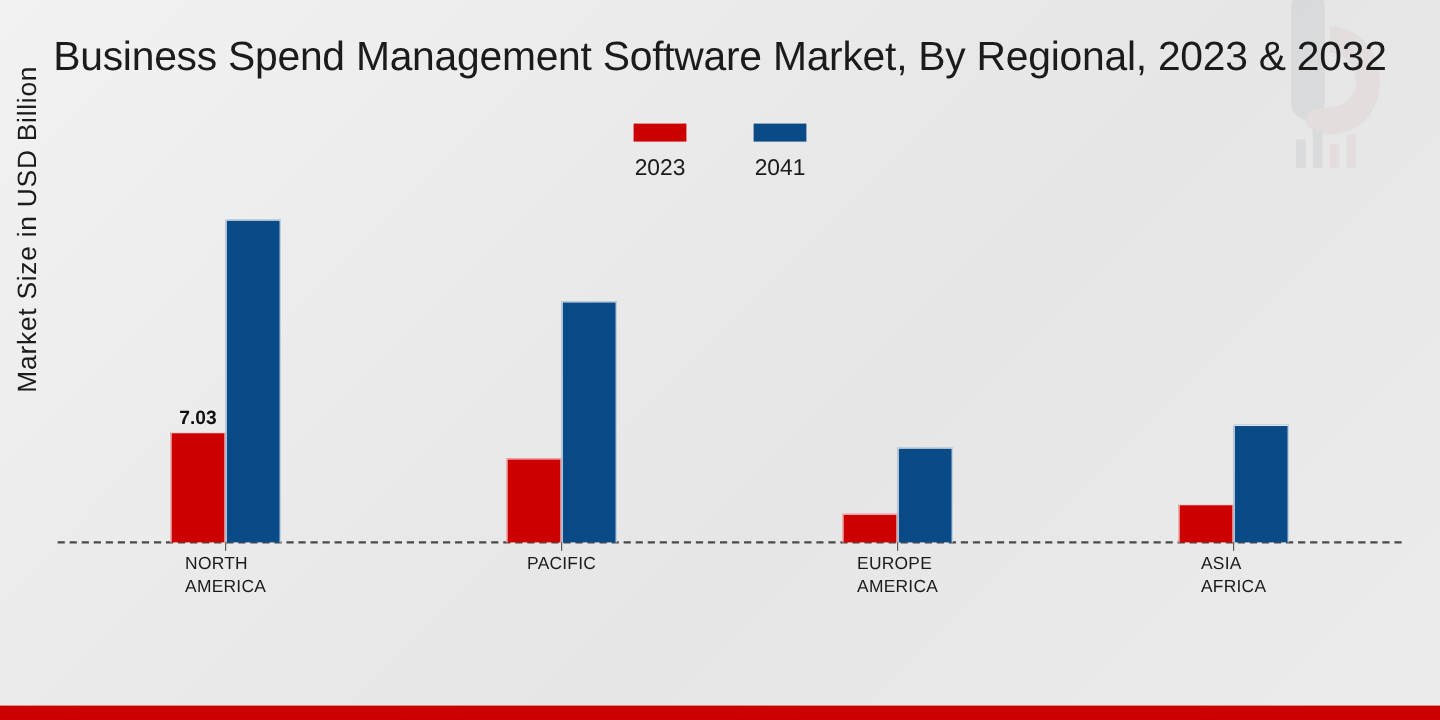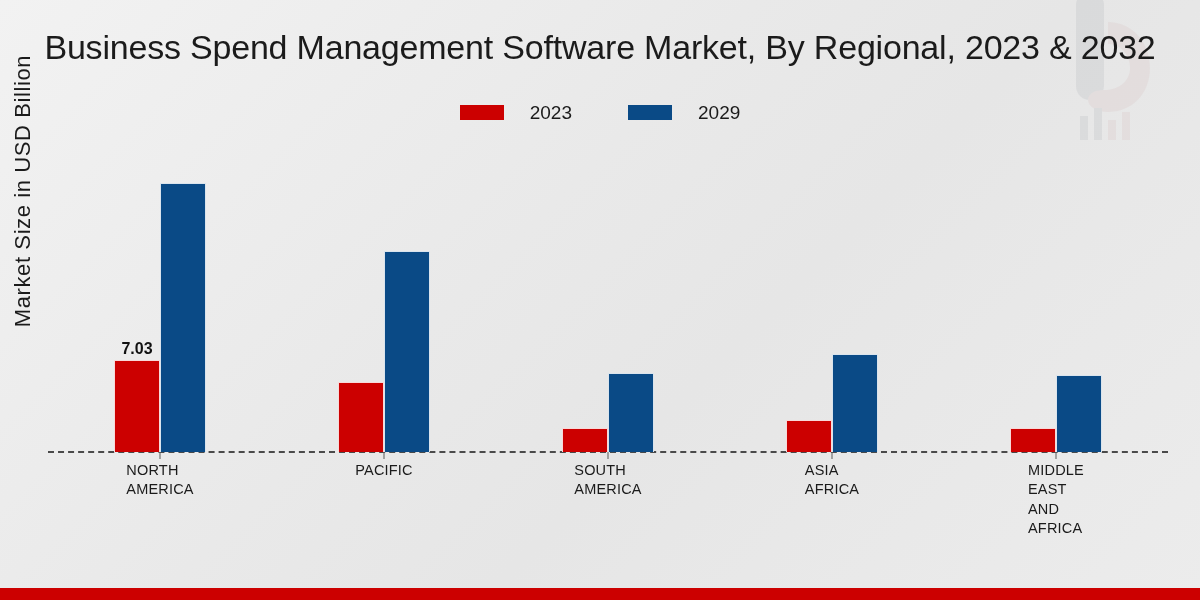--- a/index.html
+++ b/index.html
@@ -53,21 +53,22 @@
     left: 0;
     width: 1200px;
     display: flex;
     justify-content: center;
     align-items: center;
     gap: 56px;
   }
   .legend-item {
     display: flex;
     align-items: center;
-    gap: 26px;
+    gap: 13px;
+    flex-direction: column;
   }
   .legend-swatch {
     width: 44px;
     height: 15px;
     display: block;
   }
   .legend-label {
     font-size: 19px;
     color: #1b1b1b;
     line-height: 1;
@@ -201,21 +202,21 @@
 
   <div class="chart-title">Business Spend Management Software Market, By Regional, 2023 &amp; 2032</div>
 
   <div class="legend">
     <div class="legend-item">
       <span class="legend-swatch" style="background:#cc0000"></span>
       <span class="legend-label">2023</span>
     </div>
     <div class="legend-item">
       <span class="legend-swatch" style="background:#0a4a86"></span>
-      <span class="legend-label">2029</span>
+      <span class="legend-label">2041</span>
     </div>
   </div>
 
   <div class="y-axis-title">Market Size in USD Billion</div>
 
   <div class="plot">
     <div class="baseline"></div>
     <div class="groups" id="groups">
         <div class="group">
           <div class="bars">
@@ -235,40 +236,29 @@
           </div>
           <span class="tick"></span>
           <div class="cat-label">PACIFIC</div>
         </div>
         <div class="group">
           <div class="bars">
             <div class="bar series-2023" style="height: 24px; background: rgb(204, 0, 0);"></div>
             <div class="bar series-2032" style="height: 79px; background: rgb(10, 74, 134);"></div>
           </div>
           <span class="tick"></span>
-          <div class="cat-label">SOUTH
+          <div class="cat-label">EUROPE
 AMERICA</div>
         </div>
         <div class="group">
           <div class="bars">
             <div class="bar series-2023" style="height: 32px; background: rgb(204, 0, 0);"></div>
             <div class="bar series-2032" style="height: 98px; background: rgb(10, 74, 134);"></div>
           </div>
           <span class="tick"></span>
           <div class="cat-label">ASIA
 AFRICA</div>
         </div>
-        <div class="group">
-          <div class="bars">
-            <div class="bar series-2023" style="height: 24px; background: rgb(204, 0, 0);"></div>
-            <div class="bar series-2032" style="height: 77px; background: rgb(10, 74, 134);"></div>
-          </div>
-          <span class="tick"></span>
-          <div class="cat-label">MIDDLE
-EAST
-AND
-AFRICA</div>
-        </div>
       </div>
   </div>
 
   <div class="bottom-strip"></div>
 </div>
 
 </body></html>

